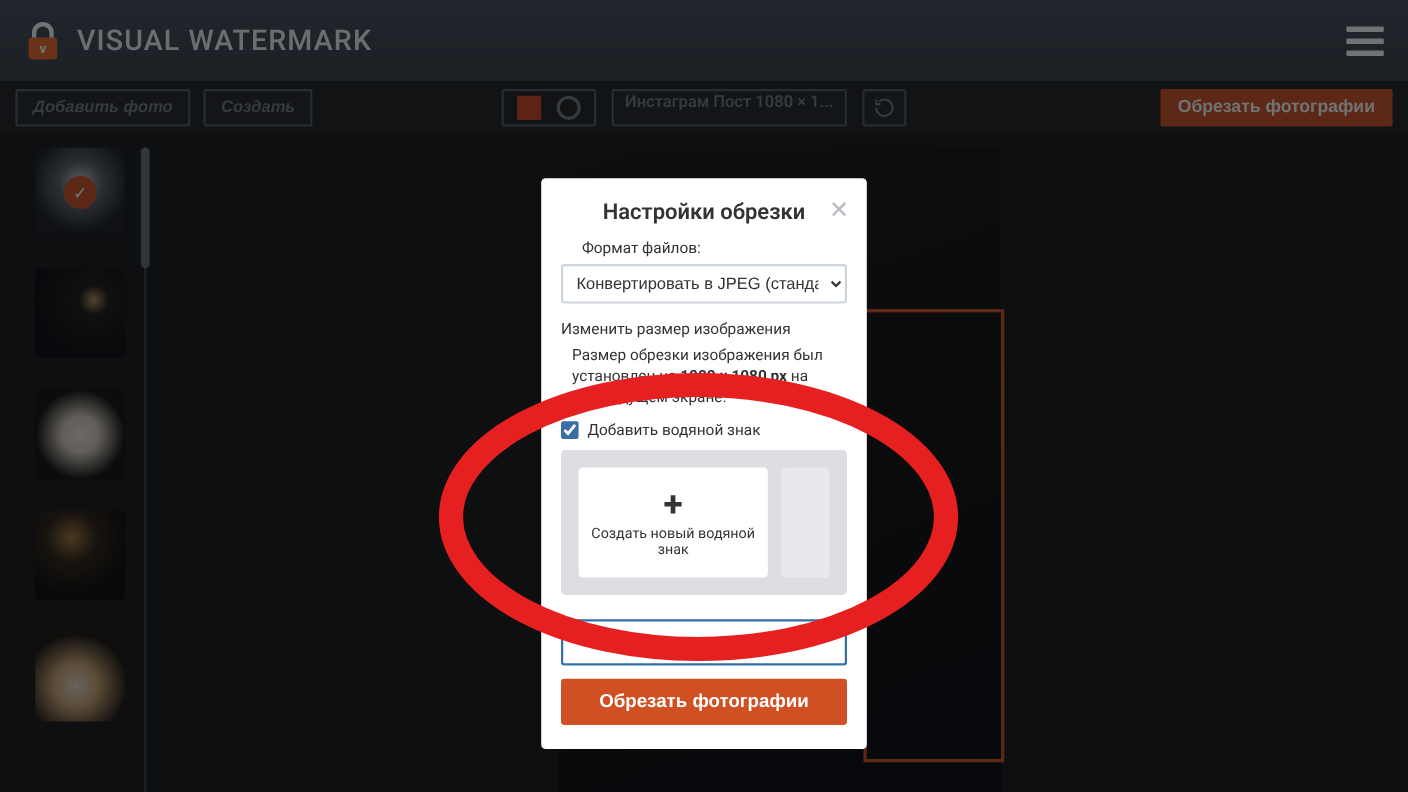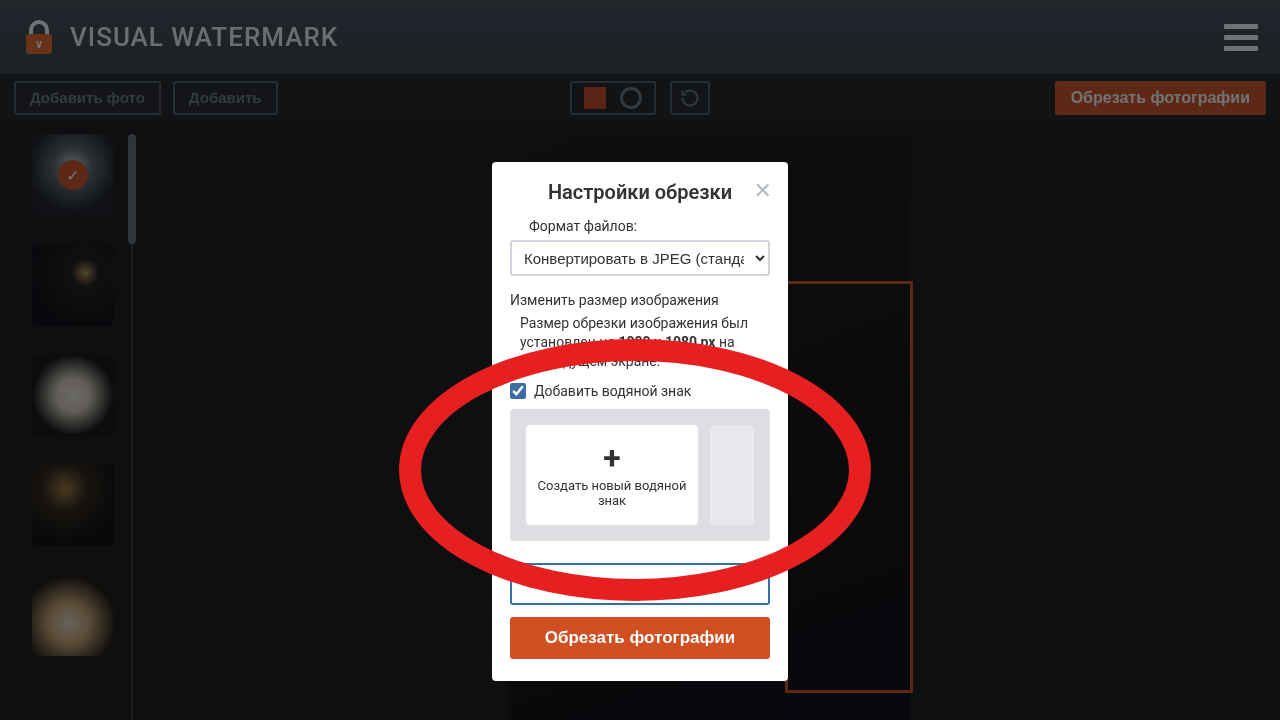--- a/index.html
+++ b/index.html
@@ -12,21 +12,21 @@
   .logo-lock { width: 34px; height: 34px; position: relative; }
   .logo-lock .shackle { position:absolute; top:0; left:50%; transform:translateX(-50%); width:20px; height:20px; border:4px solid #fff; border-bottom:none; border-radius:10px 10px 0 0;}
   .logo-lock .body { position:absolute; bottom:0; left:50%; transform:translateX(-50%); width:26px; height:20px; background:#e96a2a; border-radius:3px; display:flex; align-items:center; justify-content:center;}
   .logo-lock .body span{ color:#fff; font-size:12px; font-weight:700;}
   .logo-text { font-size: 26px; font-weight: 500; letter-spacing: 1px; color:#f3f3f3;}
   .hamburger { margin-left: auto; display:flex; flex-direction:column; gap:6px; cursor:pointer;}
   .hamburger div { width:34px; height:5px; background:#fff; border-radius:1px;}
 
   
   .toolbar { position:absolute; top:74px; left:0; right:0; height:48px; background:#1b1d20; border-bottom:1px solid #0c0d0f; display:flex; align-items:center; padding:0 14px; gap:12px;}
-  .tb-btn { height:34px; padding:0 14px; border:2px solid #4e5862; background:#1f2227; color:#6f7a83; font-size:15px; font-weight:600; border-radius:2px; display:flex; align-items:center; cursor:pointer;}
+  .tb-btn { height:34px; padding:0 14px; border:2px solid #4e5862; background:#1f2227; color:#6f7a83; font-size:15px; font-weight:600; border-radius:2px; display:flex; align-items:center; cursor:pointer;font-style:italic;}
   .tb-center { position:absolute; left:50%; transform:translateX(-50%); display:flex; align-items:center; gap:14px;}
   .swatch-group { display:flex; align-items:center; gap:14px; border:2px solid #4e5862; height:34px; padding:0 12px; border-radius:2px;}
   .swatch-fill { width:22px; height:22px; background:#cf4620; }
   .swatch-line { width:22px; height:22px; border:3px solid #6f7a83; border-radius:50%; }
   .preset-select { height:34px; width:214px; border:2px solid #4e5862; background:#1f2227; color:#6f7a83; font-size:15px; font-weight:600; padding:0 10px; border-radius:2px; text-align:center; white-space:nowrap; overflow:hidden;}
   .rotate-btn { width:40px; height:34px; border:2px solid #4e5862; background:#1f2227; border-radius:2px; display:flex; align-items:center; justify-content:center; color:#6f7a83; cursor:pointer;}
   .rotate-btn svg{display:block;}
   .tb-right { margin-left:auto; }
   .tb-cta { height:34px; padding:0 16px; background:#d05023; color:#fff; font-size:16px; font-weight:600; border:none; border-radius:2px; cursor:pointer;}
 
@@ -90,27 +90,28 @@
   </div>
   <div class="hamburger">
     <div></div>
       <div></div>
       <div></div>
   </div>
 </div>
 
 <div class="toolbar">
   <button class="tb-btn">Добавить фото</button>
-  <button class="tb-btn">Добавить</button>
+  <button class="tb-btn">Создать</button>
 
   <div class="tb-center">
     <div class="swatch-group">
       <div class="swatch-fill"></div>
       <div class="swatch-line"></div>
     </div>
+    <div class="preset-select">Инстаграм Пост 1080 × 1...</div>
     <div class="rotate-btn">
       <svg width="20" height="20" viewBox="0 0 24 24" fill="none" stroke="#6f7a83" stroke-width="2.2">
         <path d="M3 12a9 9 0 1 0 3-6.7"></path>
           <polyline points="3 3 3 8 8 8"></polyline>
       </svg>
     </div>
   </div>
 
   <div class="tb-right">
     <button class="tb-cta">Обрезать фотографии</button>

